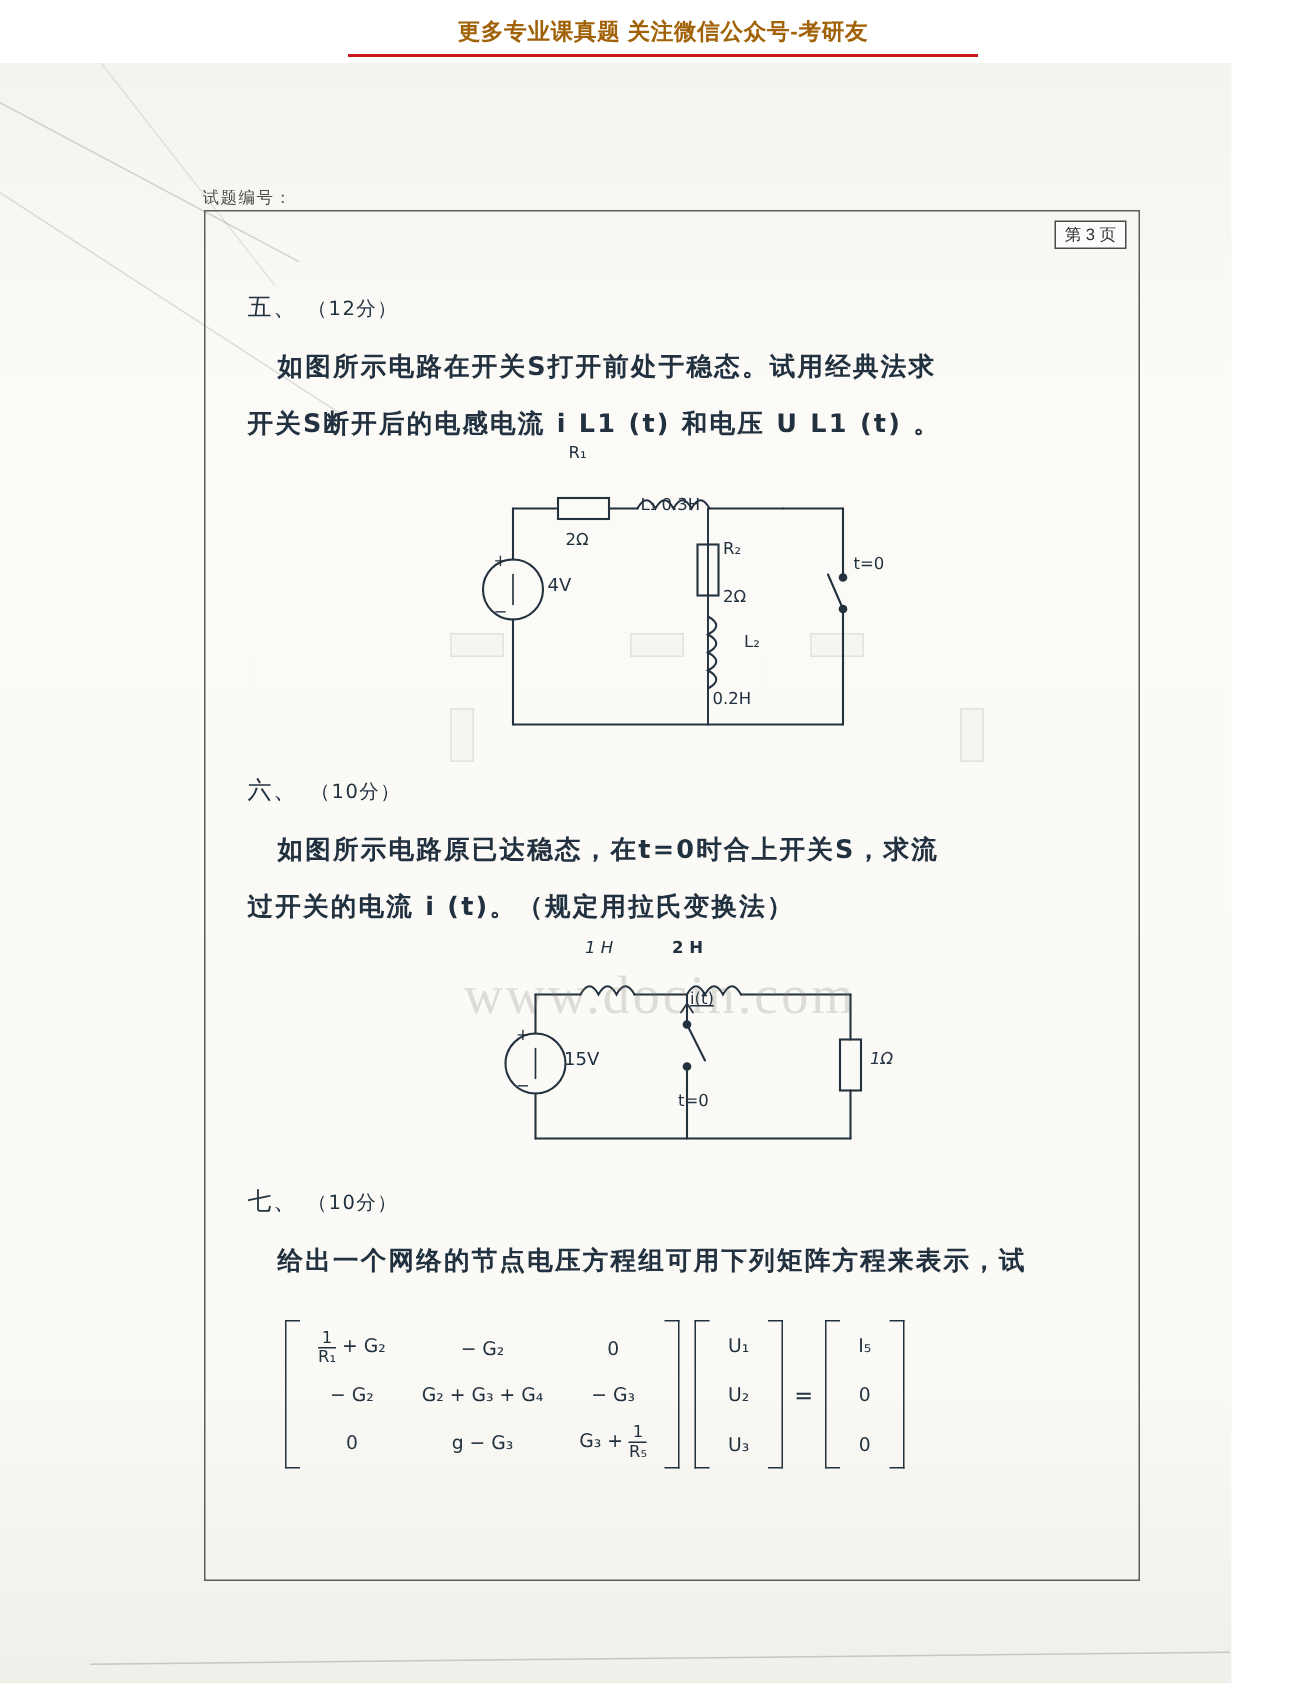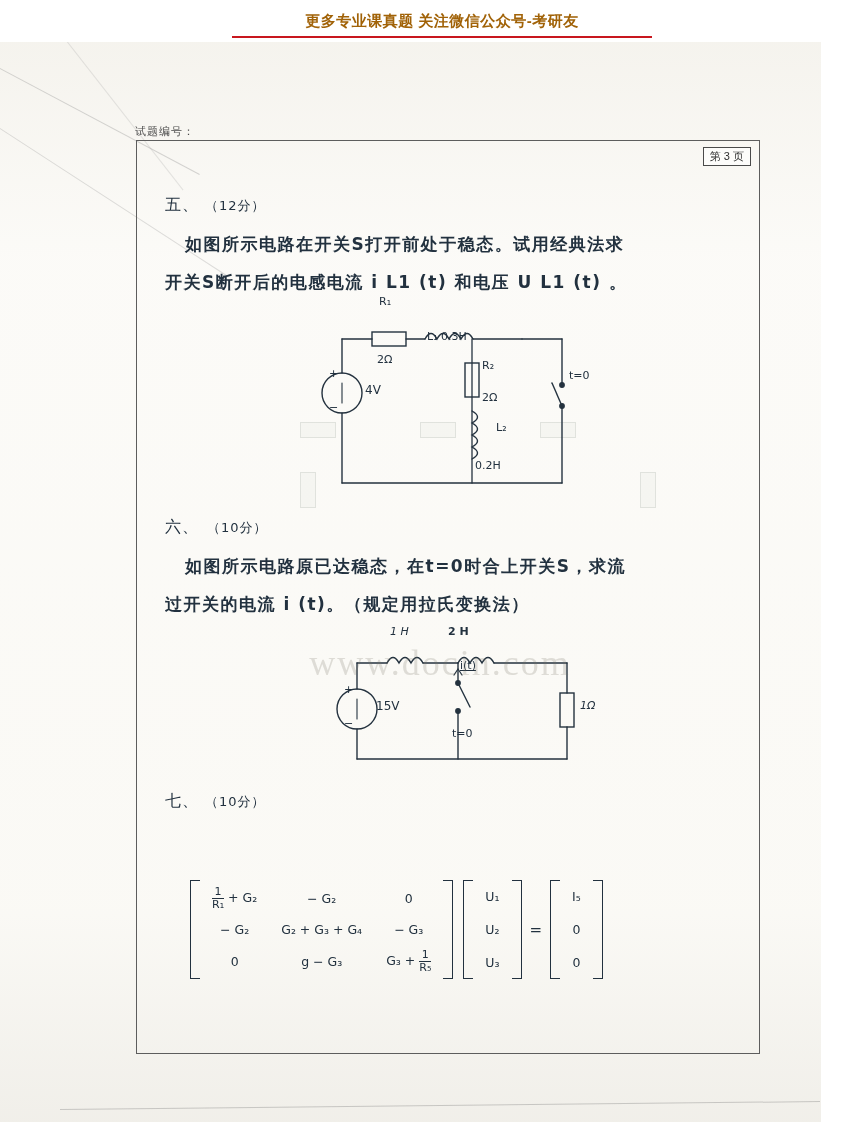--- a/index.html
+++ b/index.html
@@ -315,20 +315,21 @@
       <div class="lbl" style="left:128px; top:18px;text-decoration:underline;">i(t)</div>
       <div class="lbl lbl-b" style="left:44px; top:58px;">15V</div>
       <div class="lbl" style="left:12px; top:42px;">+</div>
       <div class="lbl" style="left:12px; top:76px;">−</div>
       <div class="lbl" style="left:120px; top:86px;">t=0</div>
       <div class="lbl" style="left:248px; top:58px;font-style:italic;">1Ω</div>
     </div>
 
     <div class="hw hw-title" style="left:28px; top:650px;">七、</div>
     <div class="hw hw-title" style="left:68px; top:652px; font-size:13px;">（10分）</div>
+    <div class="hw hw-line" style="left:48px; top:688px;">给出一个网络的节点电压方程组可用下列矩阵方程来表示，试</div>
   </div>
 
   <div class="matrix-area">
     <div class="mgroup">
       <div class="bracket-l"></div>
       <table class="mx">
         <tbody>
             <tr>
           <td>
             <span class="frac">

